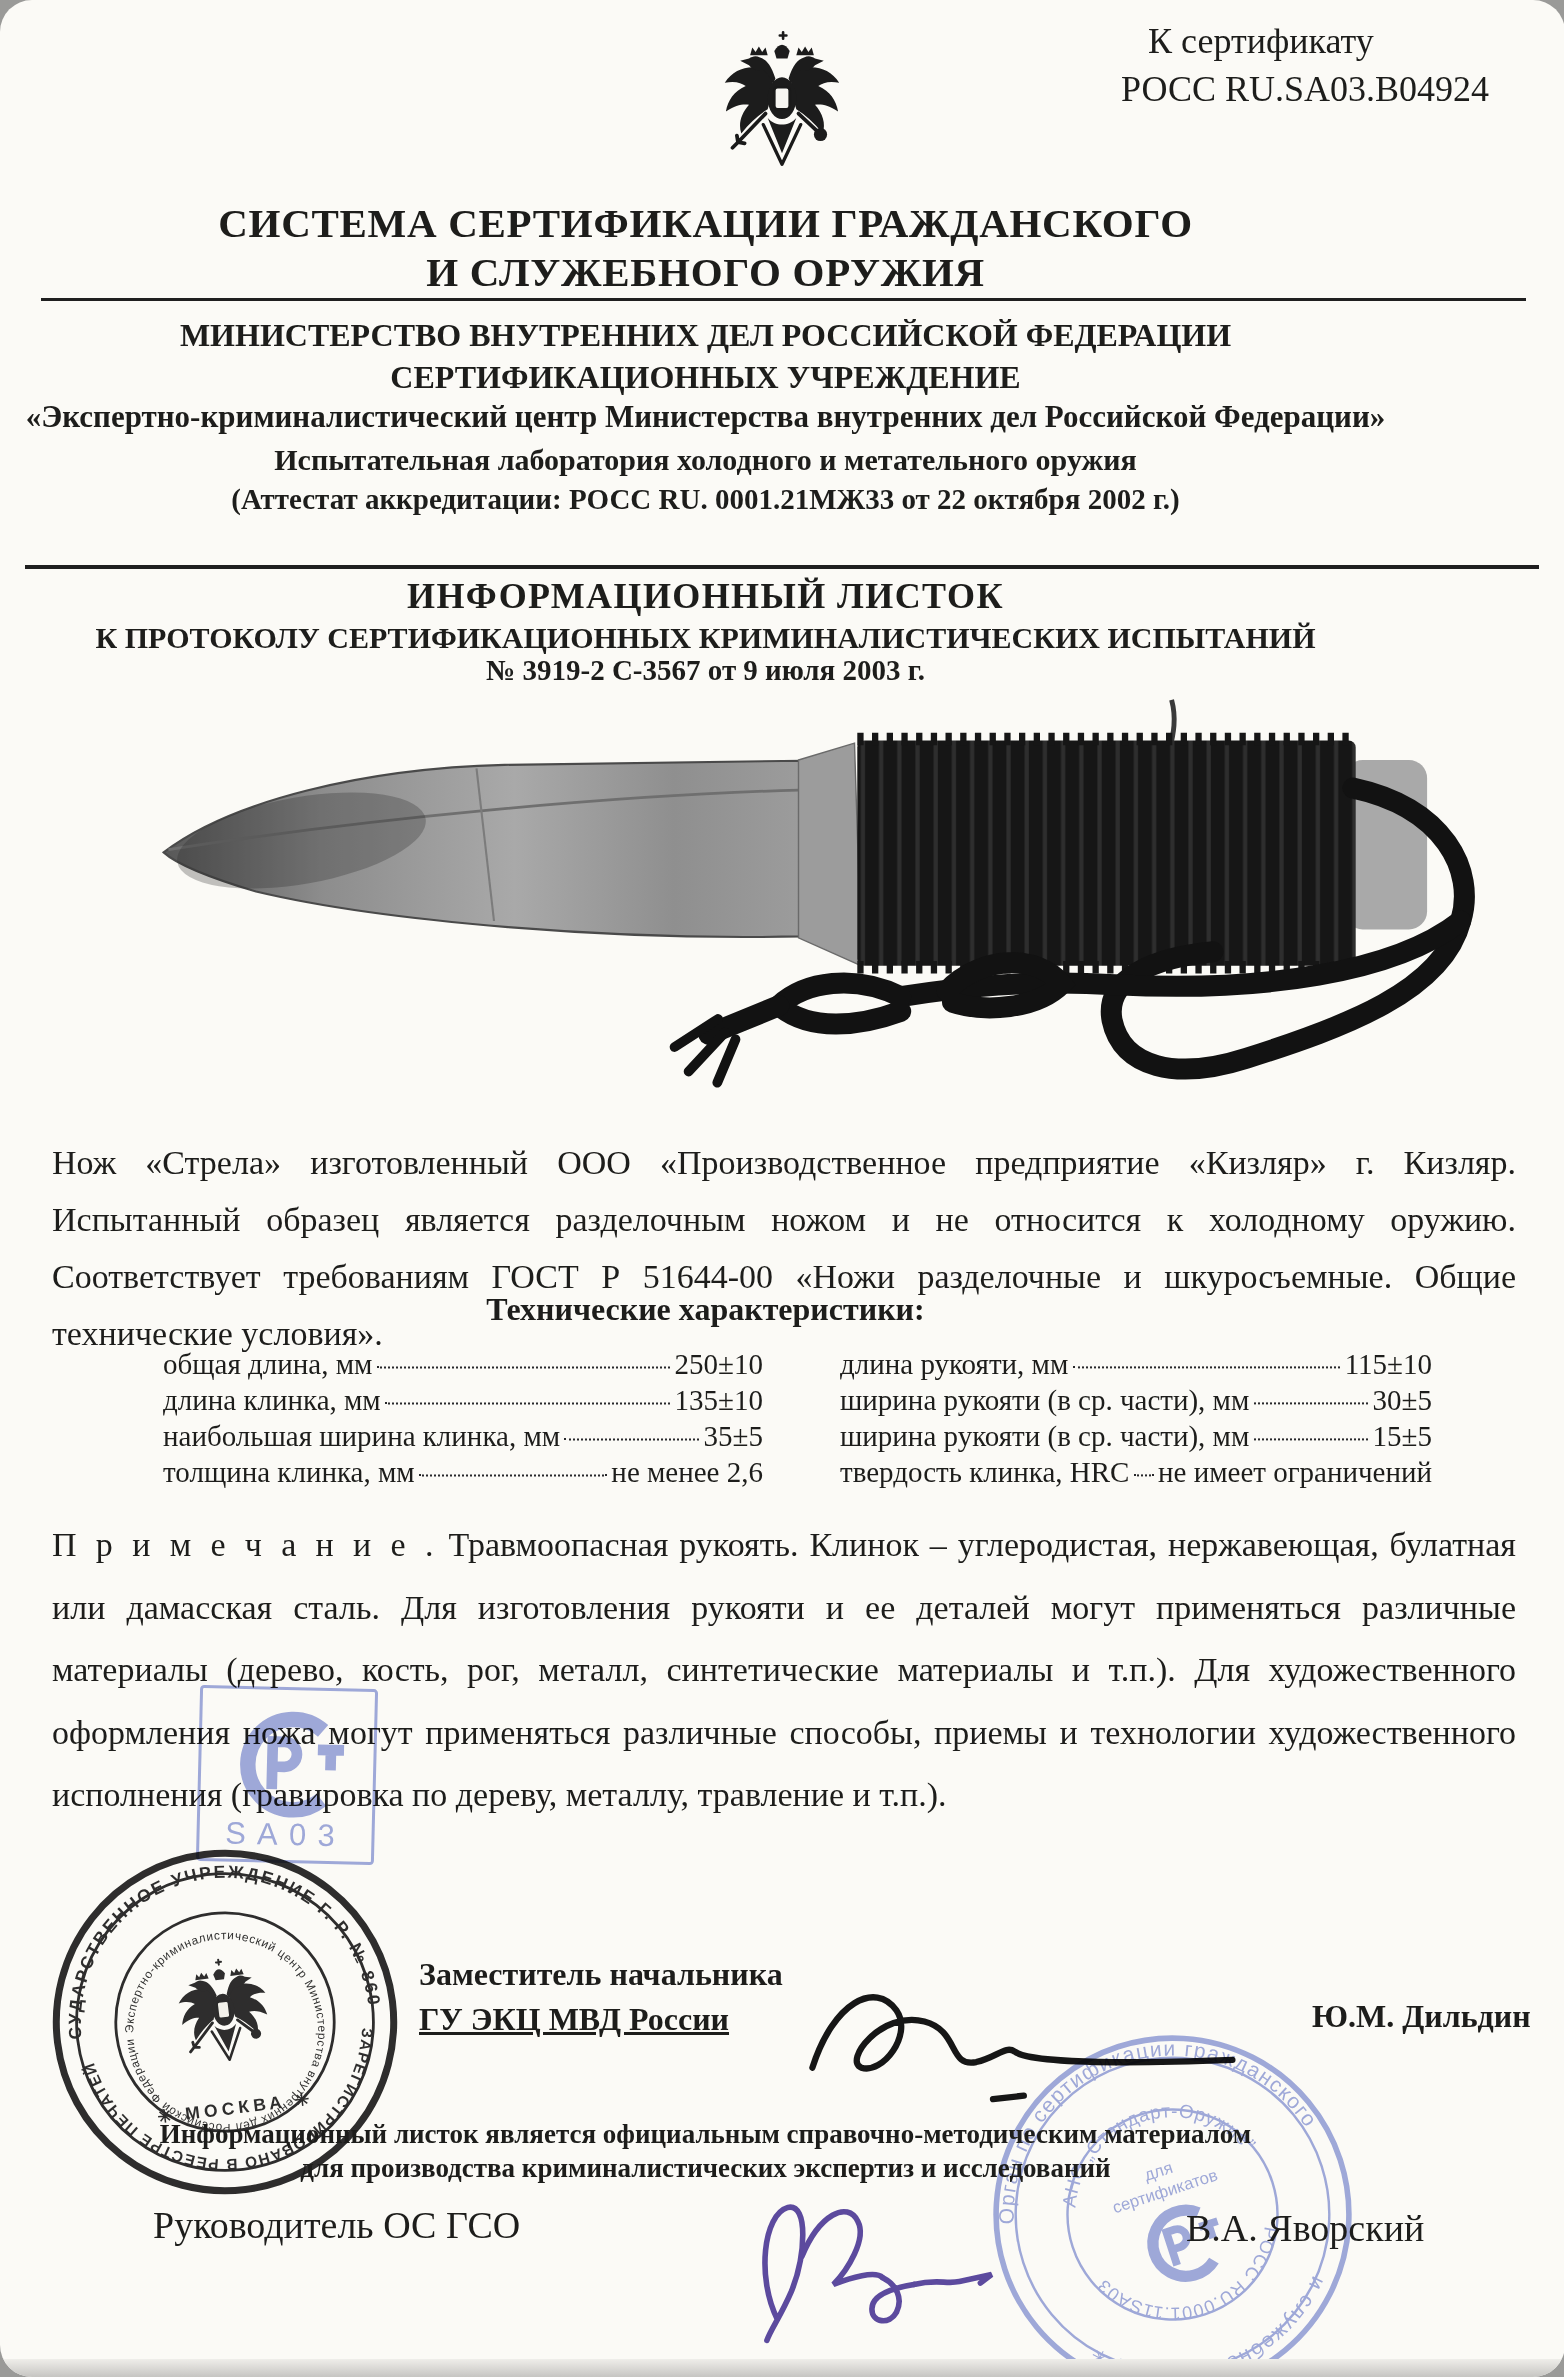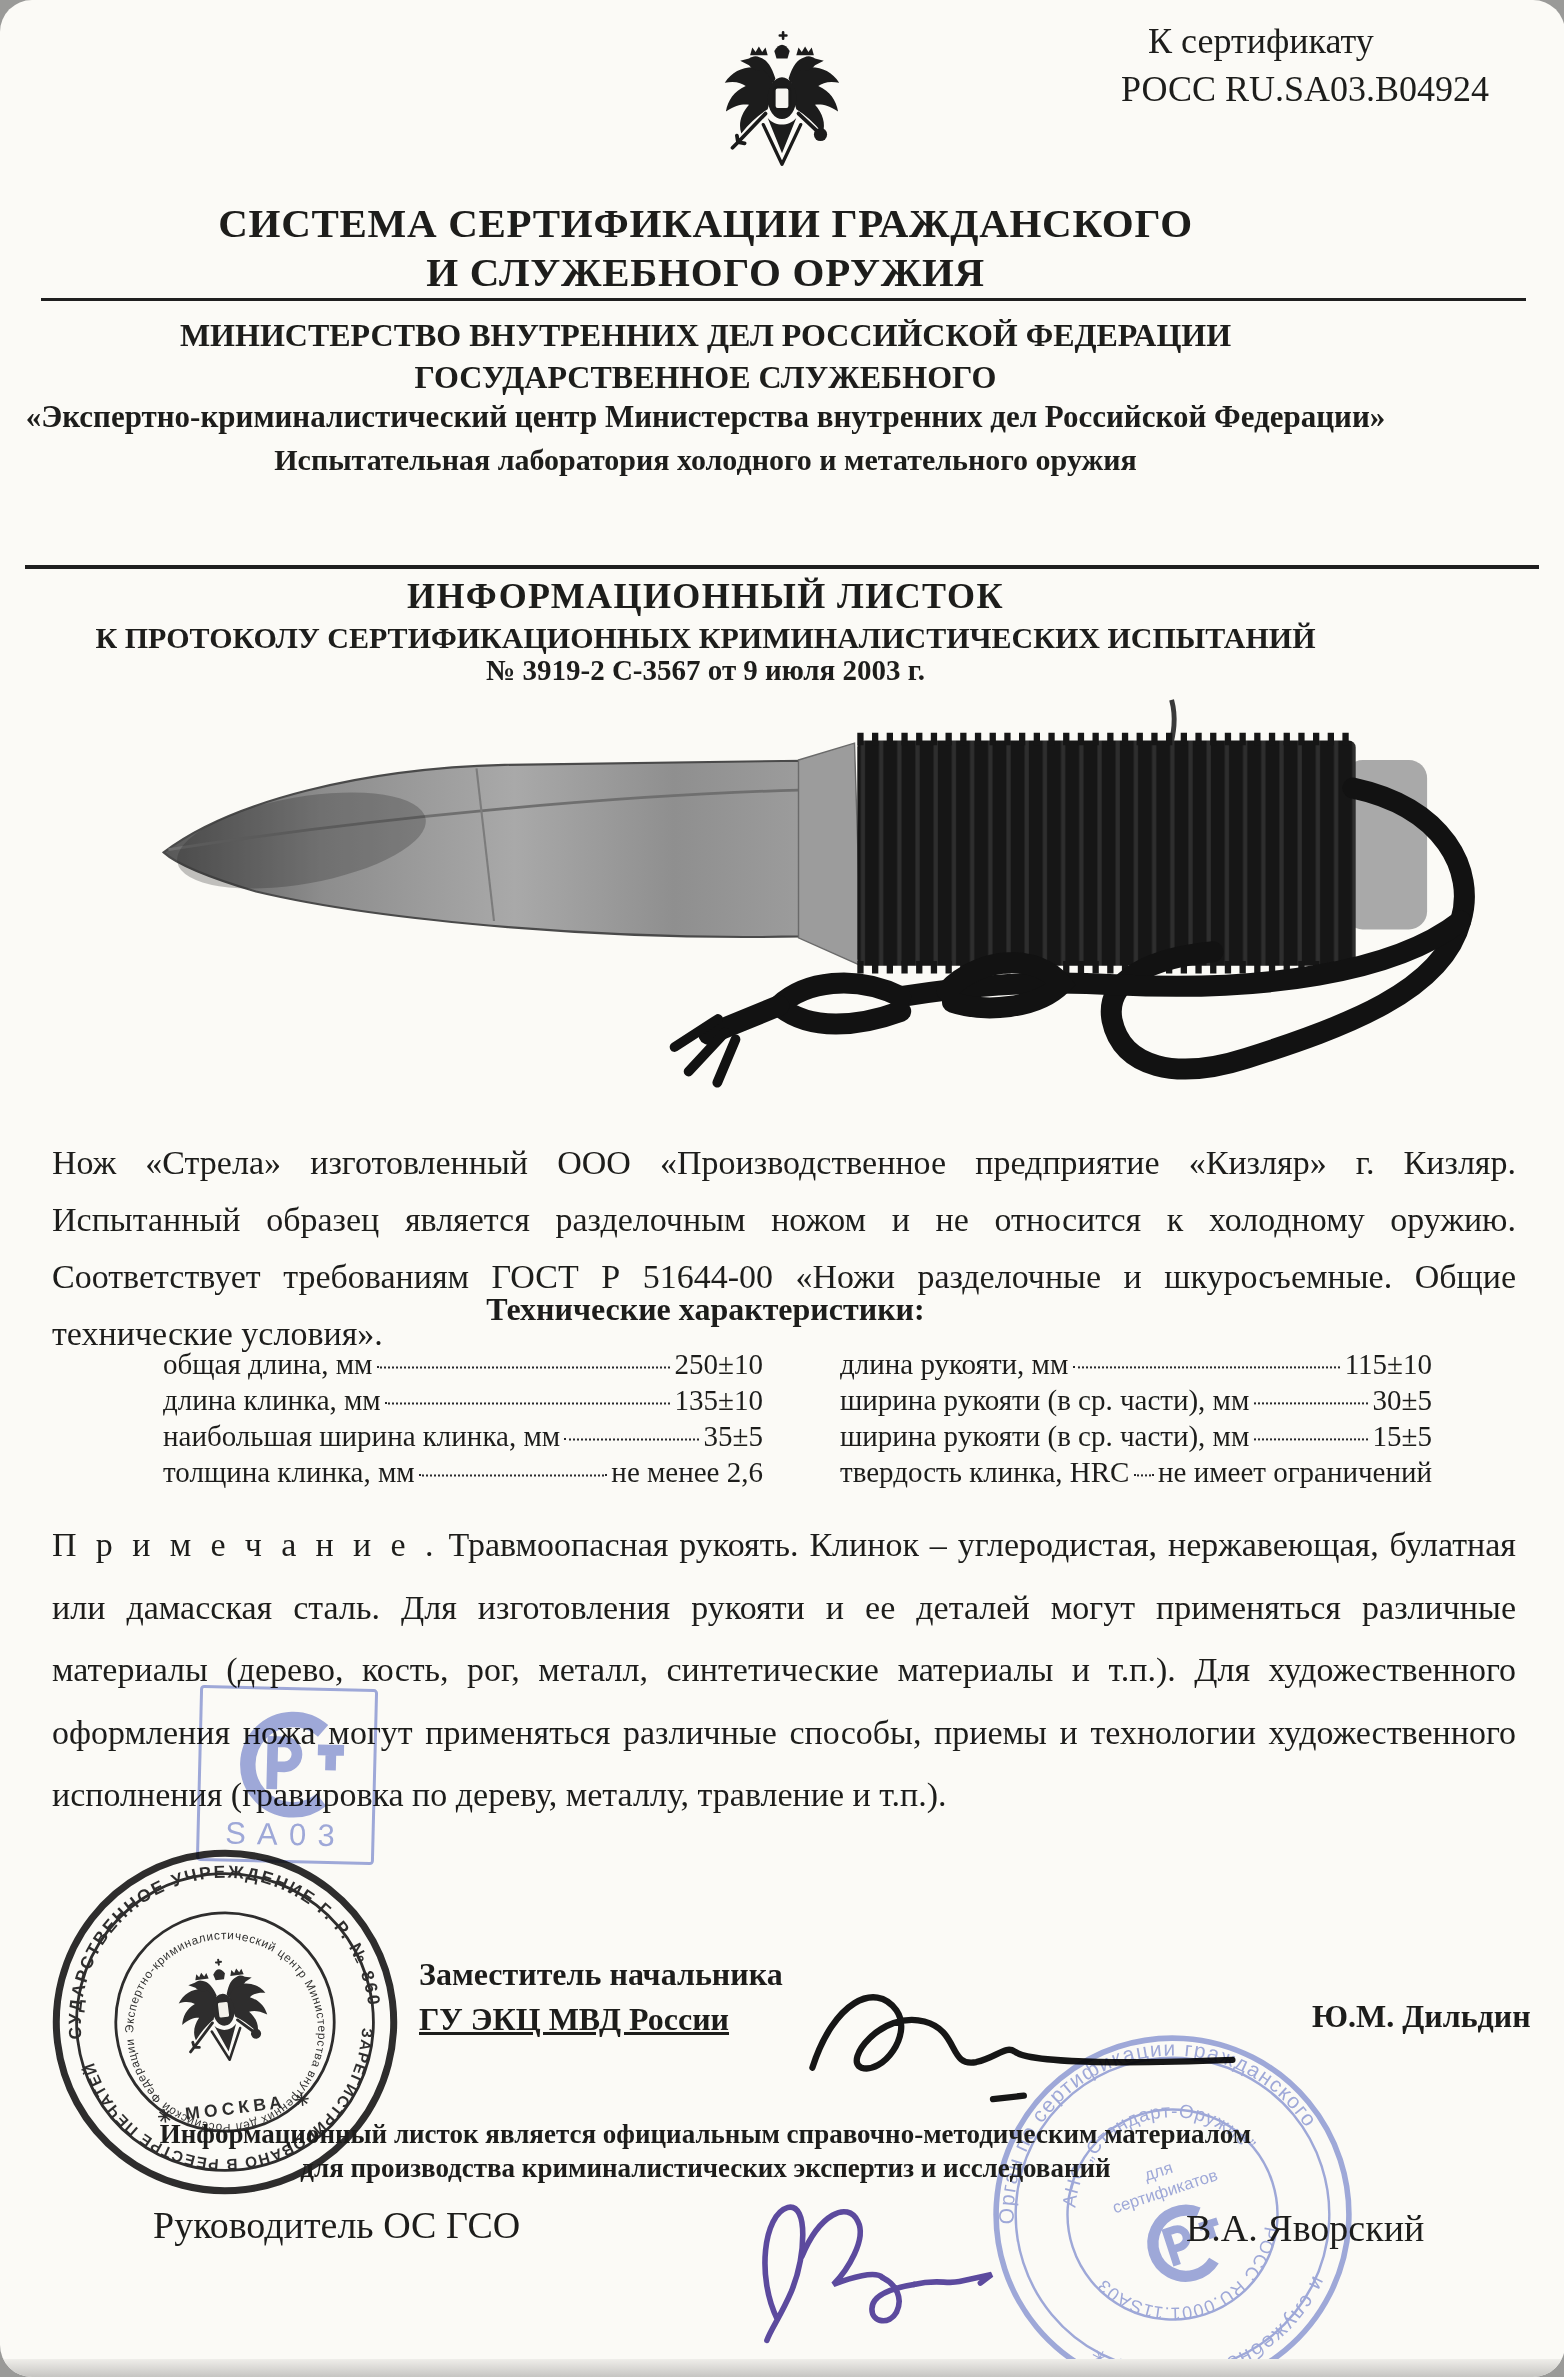--- a/index.html
+++ b/index.html
@@ -114,23 +114,24 @@
     <svg width="132" height="149" viewBox="0 0 120 130">
       <use href="#eagle" fill="#1c1c1c"></use>
     </svg>
   </div>
 
   <div class="abs ctr b title-1">СИСТЕМА СЕРТИФИКАЦИИ ГРАЖДАНСКОГО</div>
   <div class="abs ctr b title-2">И СЛУЖЕБНОГО ОРУЖИЯ</div>
   <div class="abs rule" style="left:41px;top:298px;width:1485px;height:2.8px;"></div>
 
   <div class="abs ctr b ministry">МИНИСТЕРСТВО ВНУТРЕННИХ ДЕЛ РОССИЙСКОЙ ФЕДЕРАЦИИ</div>
-  <div class="abs ctr b institution">ГОСУДАРСТВЕННОЕ СЛУЖЕБНОГО</div>
+  <div class="abs ctr b institution">СЕРТИФИКАЦИОННЫХ УЧРЕЖДЕНИЕ</div>
   <div class="abs ctr b center-line">«Экспертно-криминалистический центр Министерства внутренних дел Российской Федерации»</div>
   <div class="abs ctr b lab-line">Испытательная лаборатория холодного и метательного оружия</div>
+  <div class="abs ctr b accred">(Аттестат аккредитации: РОСС RU. 0001.21МЖ33 от 22 октября 2002 г.)</div>
   <div class="abs rule" style="left:25px;top:565px;width:1514px;height:4.2px;"></div>
 
   <div class="abs ctr b doc-title">ИНФОРМАЦИОННЫЙ ЛИСТОК</div>
   <div class="abs ctr b doc-sub">К ПРОТОКОЛУ СЕРТИФИКАЦИОННЫХ КРИМИНАЛИСТИЧЕСКИХ ИСПЫТАНИЙ</div>
   <div class="abs ctr b doc-num">№ 3919-2 С-3567  от 9 июля  2003 г.</div>
 
   <div class="abs" style="left:84px;top:690px;width:1408px;height:434px;">
     <svg width="1408" height="434" viewBox="0 0 2010 620">
       <defs>
         <linearGradient id="bladeGrad" x1="0" y1="0" x2="1" y2="0">

